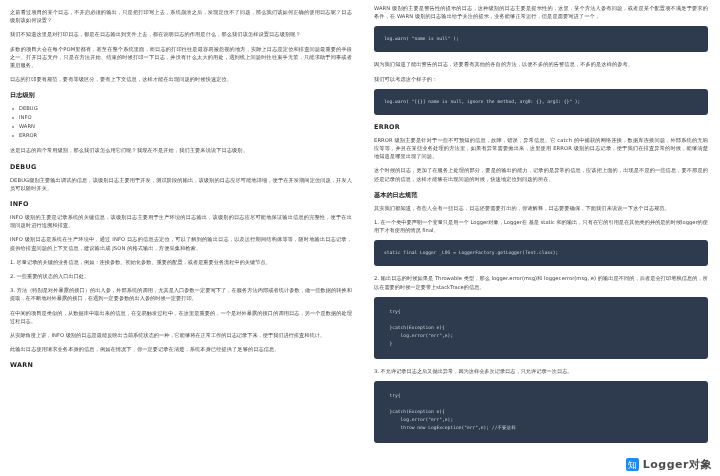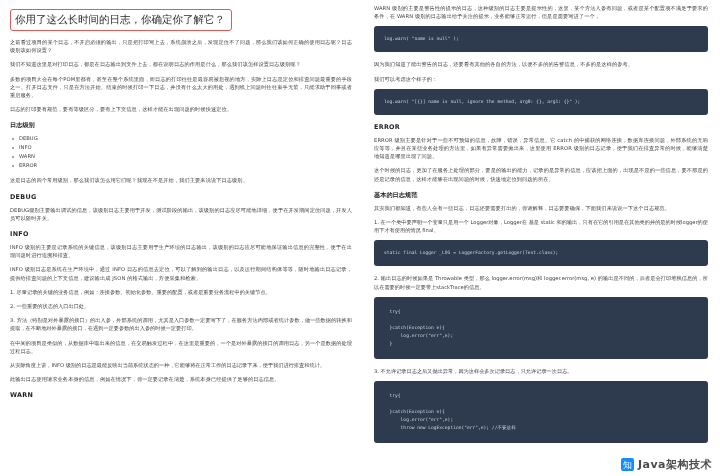--- a/index.html
+++ b/index.html
@@ -147,23 +147,20 @@
     letter-spacing: 0.5px;
   }
 </style>
 </head>
 <body>
 
 <div class="page">
 
   <div class="col col-left">
 
-    <div class="title-box">
-      <div class="title-text">你用了这么长时间的日志，你确定你了解它？</div>
-    </div>
 
     <p class="p">之前看过项目的某个日志，不开启必须的输出，只是把打印写上去，系统崩溃之后，发现定位不了问题，那么我们该如何正确的使用日志呢？日志级别该如何设置？</p>
     <p class="p">我们不知道这里是对打印日志，都是在日志输出到文件上去，都在说明日志的作用是什么，那么我们该怎样设置日志级别呢？</p>
 
     <p class="p">多数的项目大会在每个POM里都有，甚至在整个系统里面，而日志的打印往往是最容易被忽视的地方，实际上日志是定位和排查问题最重要的手段之一。打开日志文件，只是在方法开始、结束的时候打印一下日志，并没有什么太大的用处，遇到线上问题时往往束手无策，只能求助于同事或者重启服务。</p>
     <p class="p">日志的打印要有规范，要有等级区分，要有上下文信息，这样才能在出现问题的时候快速定位。</p>
 
     <div class="h-zh">日志级别</div>
 
     <ul class="list">
@@ -229,16 +226,16 @@
     <div class="code tall">  try{
 
   }catch(Exception e){
       log.error("err",e);
       throw new LogException("err",e); //不要这样</div>
 
   </div>
 
   <div class="watermark">
     <div class="wm-logo"></div>
-    <div class="wm-text">Java架构技术</div>
+    <div class="wm-text">Logger对象</div>
   </div>
 
 </div>
 
 </body></html>

